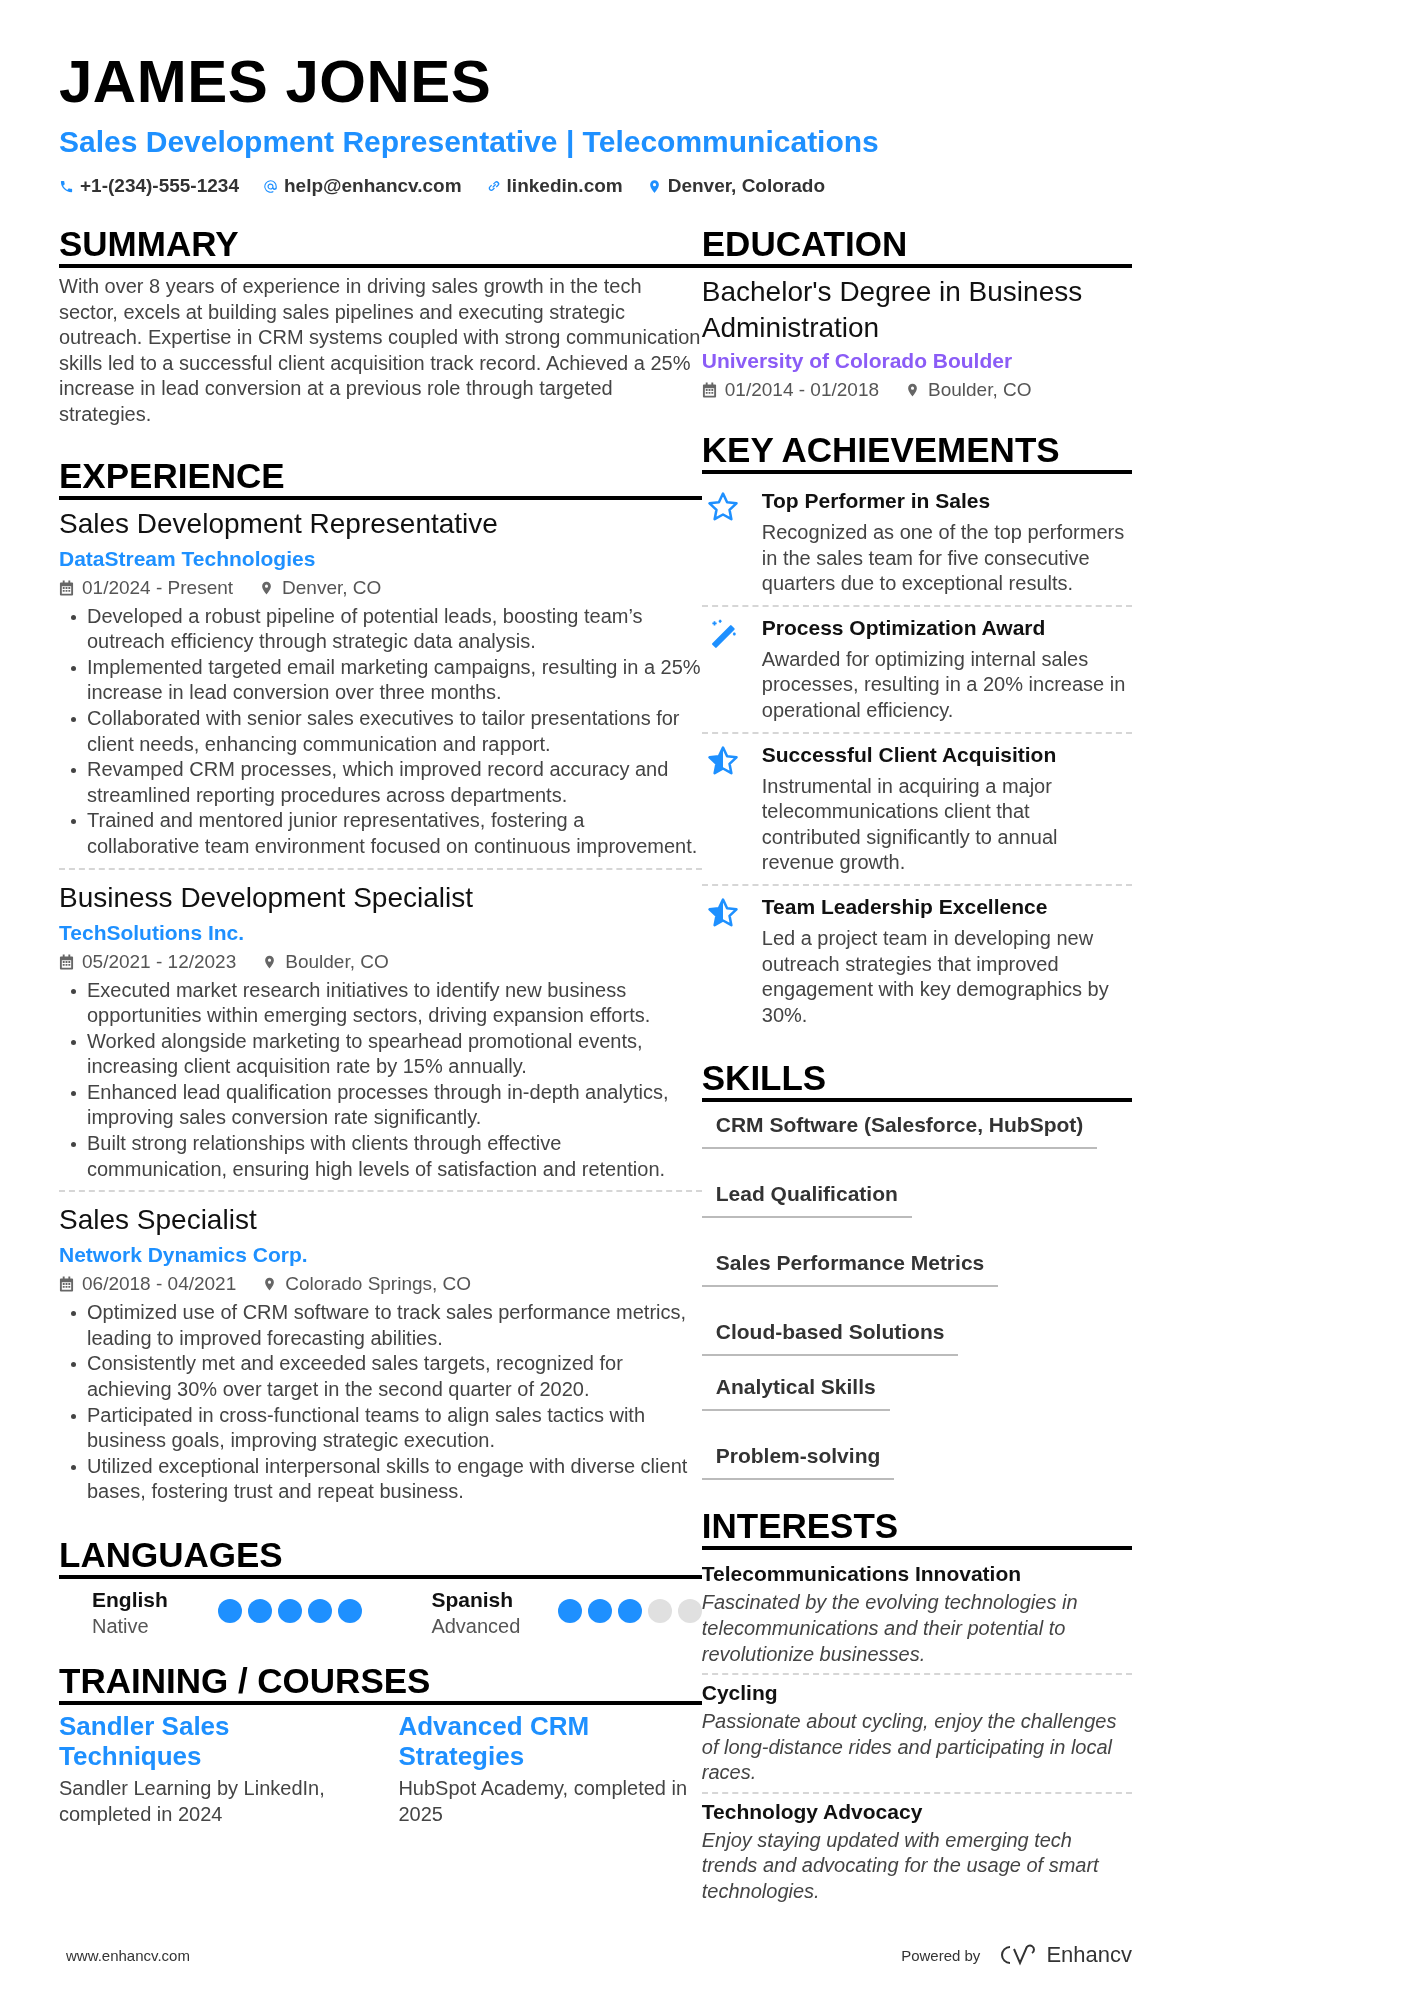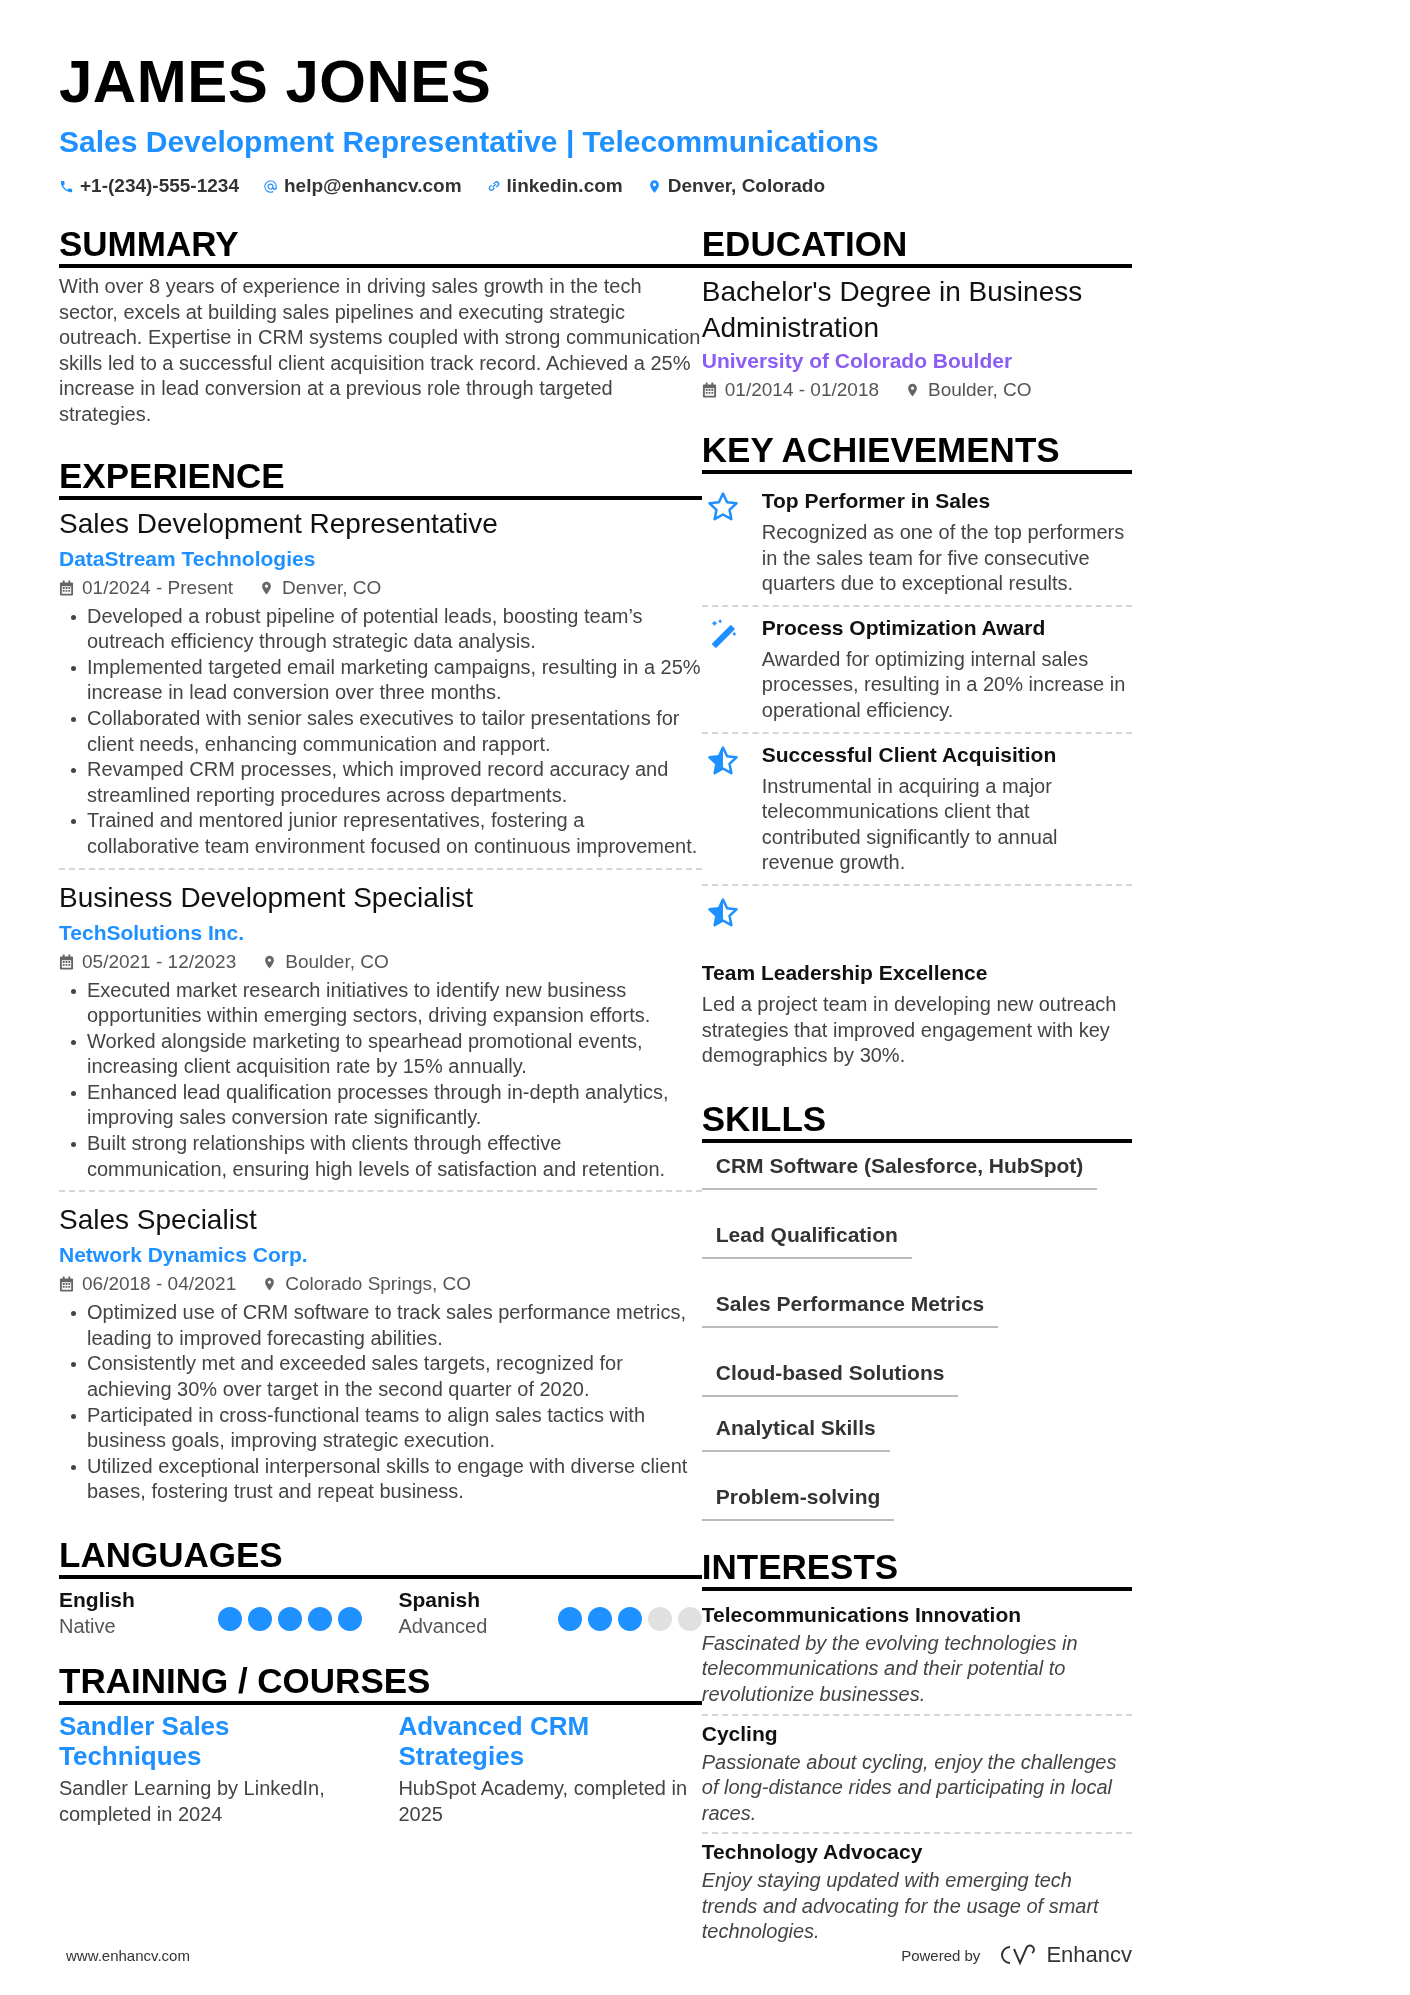--- a/index.html
+++ b/index.html
@@ -30,40 +30,40 @@
   .company { font-size: 21px; font-weight: bold; color: #1e90ff; line-height: 30px; margin-top: 2px; }
   .meta { display: flex; gap: 26px; font-size: 19px; color: #555; line-height: 28px; margin-top: 0; }
   .meta span.item { display: flex; align-items: center; gap: 8px; }
   .meta svg { width: 15px; height: 16px; fill: #666; }
   ul.bullets { list-style: none; margin-top: 2px; }
   ul.bullets li { position: relative; padding-left: 28px; font-size: 20px; line-height: 25.6px; color: #444; }
   ul.bullets li::before { content: ""; position: absolute; left: 12px; top: 11px; width: 5px; height: 5px; border-radius: 50%; background: #444; }
 
   
   .langs { display: flex; gap: 36px; margin-top: 8px; }
-  .lang { flex: 1; display: flex; justify-content: space-between; align-items: center; }
+  .lang { flex: 1; display: flex; justify-content: space-between; align-items: flex-start; margin-left: 33px; }
   .lang-name { font-size: 21px; font-weight: bold; color: #111; line-height: 26px; }
   .lang-level { font-size: 20px; color: #555; line-height: 26px; }
   .dots { display: flex; gap: 6px; margin-top: 12px; }
   .dot { width: 24px; height: 24px; border-radius: 50%; background: #1e90ff; }
   .dot.off { background: #e0e0e0; }
 
   
   .courses { display: flex; gap: 36px; margin-top: 4px; }
   .course { flex: 1; }
   .course-title { font-size: 26px; font-weight: bold; color: #1e90ff; line-height: 30px; }
   .course-desc { font-size: 20px; color: #444; line-height: 26px; margin-top: 4px; }
 
   
   .degree { font-size: 28px; color: #111; line-height: 36px; margin-top: 4px; }
   .school { font-size: 21px; font-weight: bold; color: #8b5cf6; line-height: 30px; }
 
   
   .ach { display: flex; gap: 24px; padding: 6px 0 8px 0; border-bottom: 2px dashed #d6d6d6; }
-  .ach:last-child { border-bottom: none; flex-direction: column; }
+  .ach:last-child { border-bottom: none; }
   .ach-icon { width: 36px; flex: none; padding-top: 4px; padding-left: 4px; }
   .ach-icon svg { width: 34px; height: 34px; }
   .ach-title { font-size: 21px; font-weight: bold; color: #111; line-height: 30px; }
   .ach-desc { font-size: 20px; color: #444; line-height: 25.6px; margin-top: 4px; }
 
   
   .skills { display: flex; flex-wrap: wrap; column-gap: 16px; row-gap: 14px; margin-top: 4px; }
   .skill { font-size: 21px; font-weight: bold; color: #333; padding: 4px 14px 9px 14px; border-bottom: 2px solid #bbb; line-height: 26px; }
 
   

